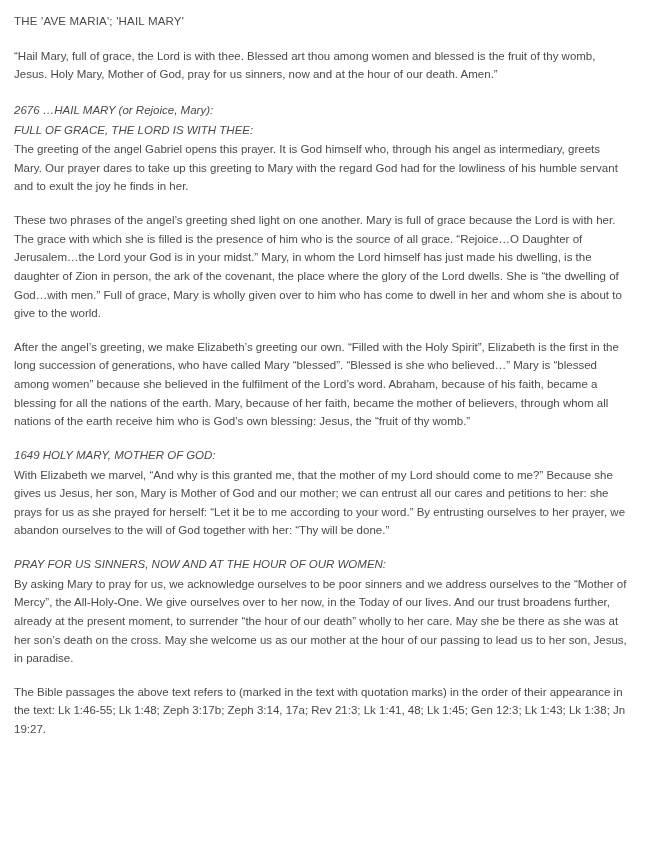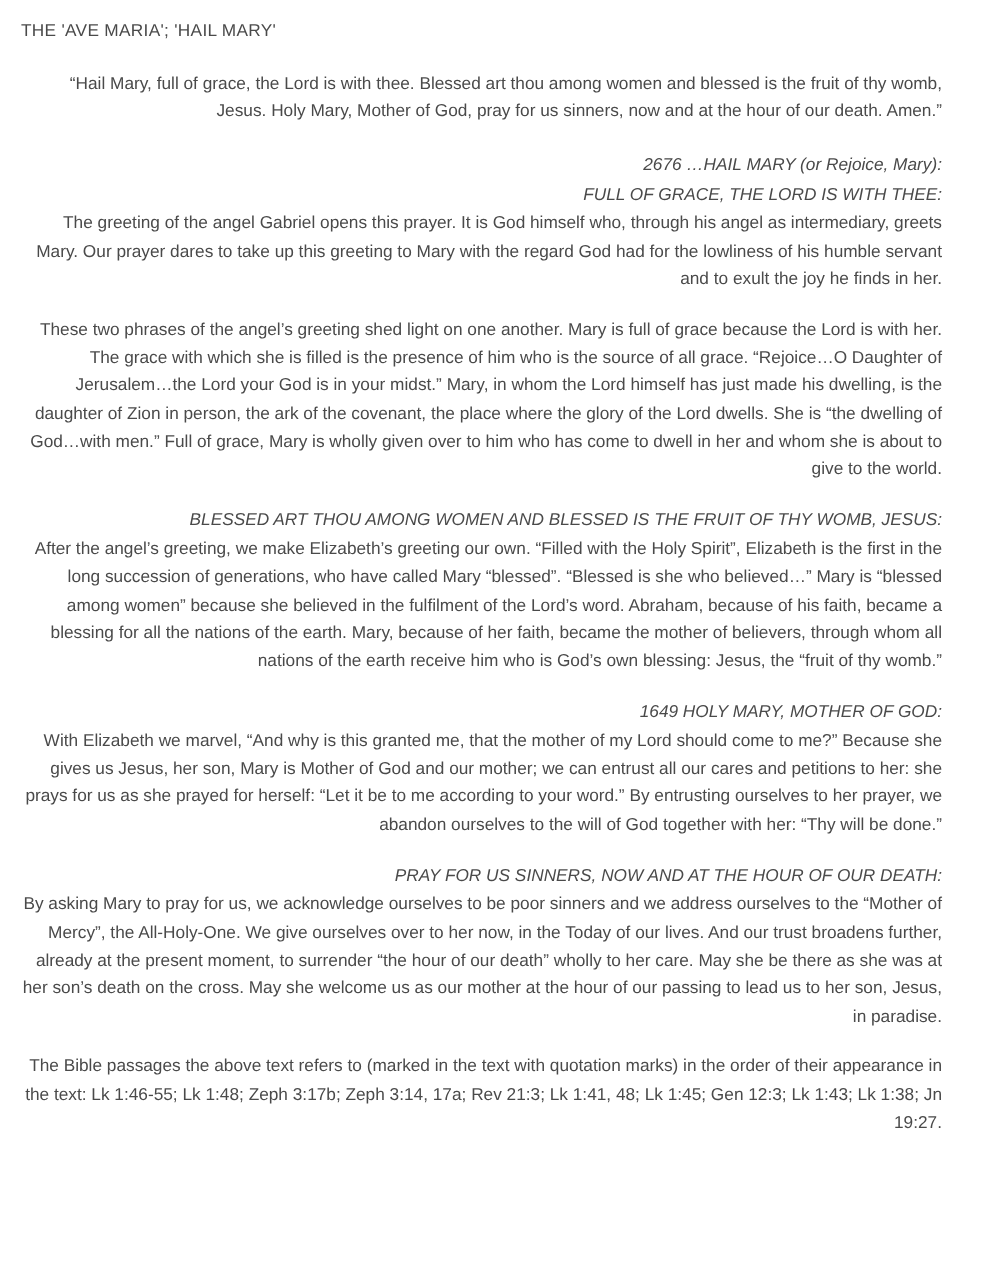--- a/index.html
+++ b/index.html
@@ -22,21 +22,21 @@
   }
   .doc-title {
     font-size: 11.5px;
     color: #4a4a4a;
     letter-spacing: 0.2px;
     margin: 0 0 16px 0;
     font-weight: normal;
   }
   .para {
     margin: 0 0 15px 0;
-    text-align: right;
+    text-align: left;
   }
   .para:last-child {
     margin-bottom: 16px;
   }
   .heading {
     margin: 0 0 1px 0;
     font-style: italic;
   }
   .quote-block {
     margin: 0 0 17px 0;
@@ -50,24 +50,23 @@
   <p class="doc-title">THE 'AVE MARIA'; 'HAIL MARY'</p>
 
   <p class="para quote-block">“Hail Mary, full of grace, the Lord is with thee. Blessed art thou among women and blessed is the fruit of thy womb, Jesus. Holy Mary, Mother of God, pray for us sinners, now and at the hour of our death. Amen.”</p>
 
   <p class="para heading">2676 …HAIL MARY (or Rejoice, Mary):</p>
   <p class="para heading">FULL OF GRACE, THE LORD IS WITH THEE:</p>
 
   <p class="para">The greeting of the angel Gabriel opens this prayer. It is God himself who, through his angel as intermediary, greets Mary. Our prayer dares to take up this greeting to Mary with the regard God had for the lowliness of his humble servant and to exult the joy he finds in her.</p>
   <p class="para">These two phrases of the angel’s greeting shed light on one another. Mary is full of grace because the Lord is with her. The grace with which she is filled is the presence of him who is the source of all grace. “Rejoice…O Daughter of Jerusalem…the Lord your God is in your midst.” Mary, in whom the Lord himself has just made his dwelling, is the daughter of Zion in person, the ark of the covenant, the place where the glory of the Lord dwells. She is “the dwelling of God…with men.” Full of grace, Mary is wholly given over to him who has come to dwell in her and whom she is about to give to the world.</p>
 
-  <p class="para heading">BLESSED ART THOU AMONG WOMEN AND BLESSED IS THE FRUIT OF THY WOMB, JESUS:</p>
   <p class="para">After the angel’s greeting, we make Elizabeth’s greeting our own. “Filled with the Holy Spirit”, Elizabeth is the first in the long succession of generations, who have called Mary “blessed”. “Blessed is she who believed…” Mary is “blessed among women” because she believed in the fulfilment of the Lord’s word. Abraham, because of his faith, became a blessing for all the nations of the earth. Mary, because of her faith, became the mother of believers, through whom all nations of the earth receive him who is God’s own blessing: Jesus, the “fruit of thy womb.”</p>
 
   <p class="para heading">1649 HOLY MARY, MOTHER OF GOD:</p>
   <p class="para">With Elizabeth we marvel, “And why is this granted me, that the mother of my Lord should come to me?” Because she gives us Jesus, her son, Mary is Mother of God and our mother; we can entrust all our cares and petitions to her: she prays for us as she prayed for herself: “Let it be to me according to your word.” By entrusting ourselves to her prayer, we abandon ourselves to the will of God together with her: “Thy will be done.”</p>
 
-  <p class="para heading">PRAY FOR US SINNERS, NOW AND AT THE HOUR OF OUR DEATH:</p>
+  <p class="para heading">PRAY FOR US SINNERS, NOW AND AT THE HOUR OF OUR WOMEN:</p>
   <p class="para">By asking Mary to pray for us, we acknowledge ourselves to be poor sinners and we address ourselves to the “Mother of Mercy”, the All-Holy-One. We give ourselves over to her now, in the Today of our lives. And our trust broadens further, already at the present moment, to surrender “the hour of our death” wholly to her care. May she be there as she was at her son’s death on the cross. May she welcome us as our mother at the hour of our passing to lead us to her son, Jesus, in paradise.</p>
 
   <p class="para">The Bible passages the above text refers to (marked in the text with quotation marks) in the order of their appearance in the text: Lk 1:46-55; Lk 1:48; Zeph 3:17b; Zeph 3:14, 17a; Rev 21:3; Lk 1:41, 48; Lk 1:45; Gen 12:3; Lk 1:43; Lk 1:38; Jn 19:27.</p>
 
 </div>
 
 </body></html>

